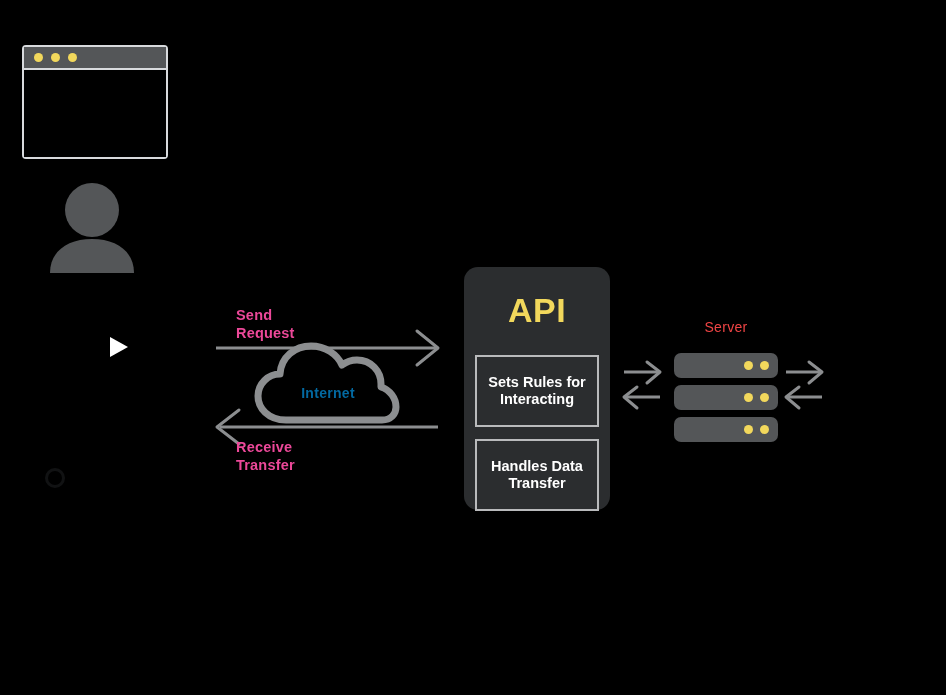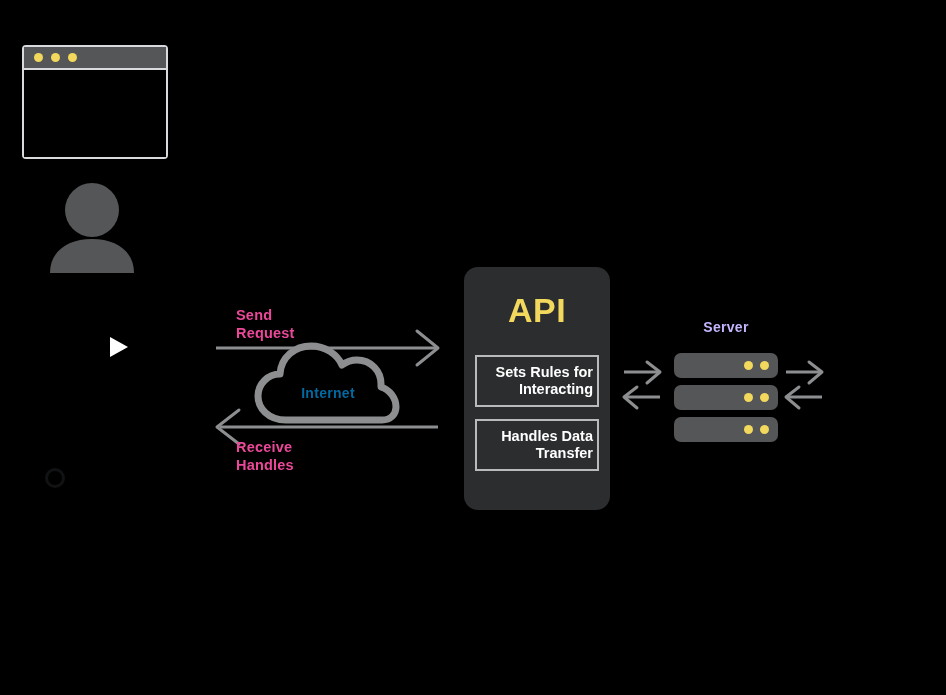--- a/index.html
+++ b/index.html
@@ -147,37 +147,37 @@
     line-height: 1;
   }
   .api-card {
     width: 124px;
     border: 2px solid #b9babc;
     box-sizing: border-box;
     color: #ffffff;
     font-weight: bold;
     font-size: 14.5px;
     line-height: 17px;
-    text-align: right;
-    padding: 7px 4px;
+    text-align: center;
+    padding: 17px 4px;
     white-space: pre-line;
     background: #2b2d2f;
   }
   .api-card-1 { margin-top: 28px; }
   .api-card-2 { margin-top: 12px; }
 
   
   .server-label {
     position: absolute;
     left: 676px;
     top: 319px;
     width: 100px;
     text-align: center;
-    color: #c4b5fd;
-    font-weight: bold;
+    color: #ef4444;
+    font-weight: normal;
     font-size: 14px;
     letter-spacing: 0.3px;
   }
   .server-stack {
     position: absolute;
     left: 674px;
     top: 353px;
     width: 104px;
   }
   .server-bar {
@@ -260,21 +260,21 @@
       <line x1="786" y1="372" x2="820" y2="372" stroke="#8c8e90" stroke-width="3"></line>
       <polyline points="809,362 822,372 809,383" fill="none" stroke="#8c8e90" stroke-width="3" stroke-linecap="round" stroke-linejoin="round"></polyline>
       <line x1="822" y1="397" x2="788" y2="397" stroke="#8c8e90" stroke-width="3"></line>
       <polyline points="799,387 786,397 799,408" fill="none" stroke="#8c8e90" stroke-width="3" stroke-linecap="round" stroke-linejoin="round"></polyline>
     </g>
   </svg>
 
   <div class="flow-label label-send">Send
 Request</div>
   <div class="flow-label label-receive">Receive
-Handles</div>
+Transfer</div>
   <div class="cloud-label">Internet</div>
 
   <div class="api-panel">
     <div class="api-title">API</div>
     <div class="api-card api-card-1">Sets Rules for
 Interacting</div>
     <div class="api-card api-card-2">Handles Data
 Transfer</div>
   </div>
 

